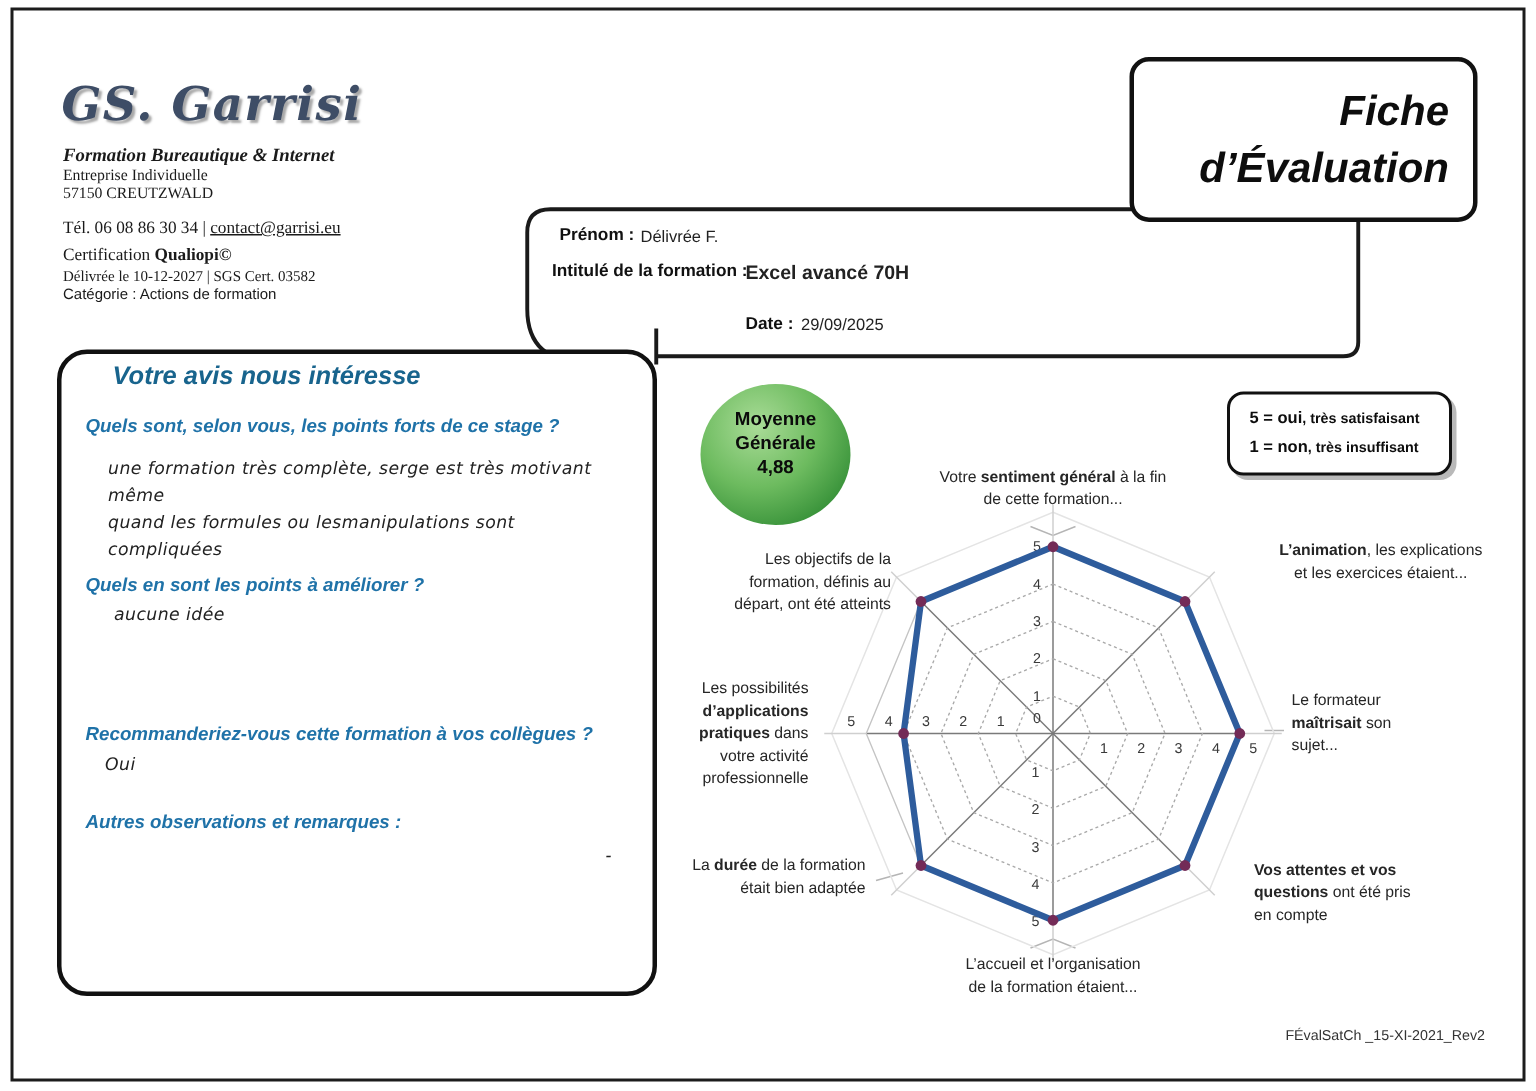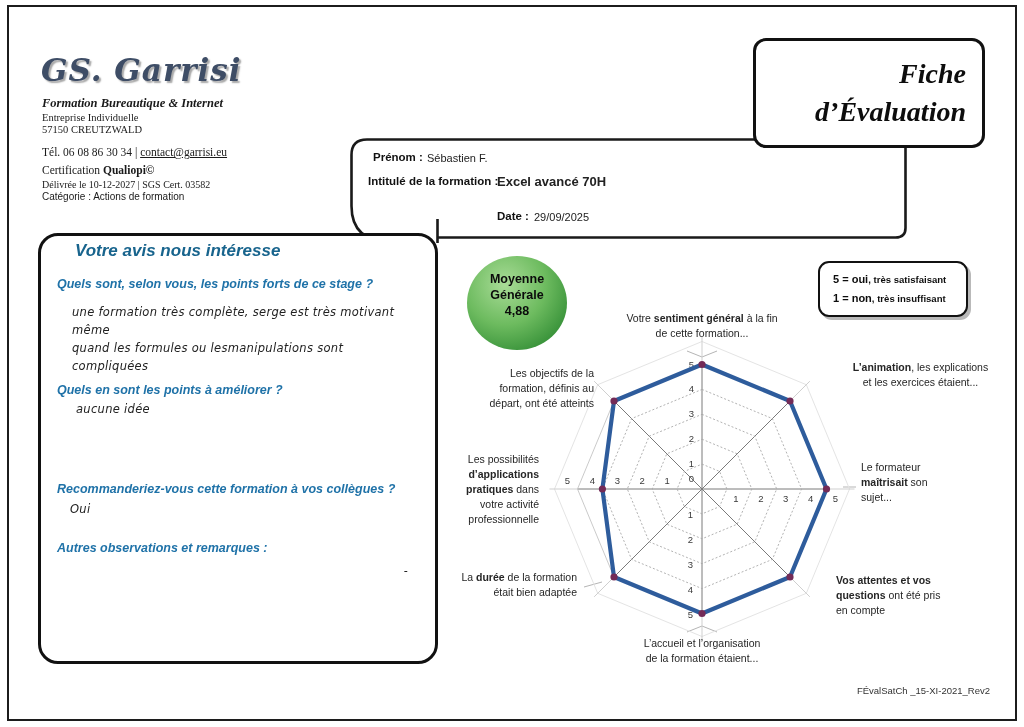--- a/index.html
+++ b/index.html
@@ -15,21 +15,21 @@
   .tagline{left:42px;top:96px;font-size:12.5px;font-weight:bold;font-style:italic;font-family:"Liberation Serif",serif;}
   .addr1{left:42px;top:112px;font-size:10.5px;font-family:"Liberation Serif",serif;}
   .addr2{left:42px;top:124px;font-size:10.5px;font-family:"Liberation Serif",serif;}
   .contact{left:42px;top:146px;font-size:11.5px;font-family:"Liberation Serif",serif;}
   .cert1{left:42px;top:164px;font-size:11.5px;font-family:"Liberation Serif",serif;}
   .cert2{left:42px;top:179px;font-size:10px;font-family:"Liberation Serif",serif;}
   .cert3{left:42px;top:191px;font-size:10px;font-family:Liberation Sans, sans-serif;}
 
   
   .fiche-box{left:753px;top:38px;width:232px;height:110px;background:#fff;border:3px solid #111;
-             border-radius:13px;box-sizing:border-box;text-align:right;padding:14px 16px 0 0;font-family:Liberation Serif, serif;}
+             border-radius:13px;box-sizing:border-box;text-align:right;padding:14px 16px 0 0;}
   .fiche-box div{font-size:28px;font-weight:bold;font-style:italic;line-height:38px;color:#0d0d0d;}
 
   
   .connectors{left:0;top:0;width:1024px;height:727px;pointer-events:none;}
   #radar{left:540px;top:325px;width:330px;height:335px;font-family:"Liberation Sans",sans-serif;}
 
   
   .flabel{font-size:11.5px;font-weight:bold;color:#111;}
   .fvalue{font-size:11px;color:#222;}
   .fvalue.big{font-size:13px;font-weight:bold;}
@@ -93,21 +93,21 @@
     <div class="abs cert2">Délivrée le 10-12-2027 | SGS Cert. 03582</div>
     <div class="abs cert3">Catégorie : Actions de formation</div>
   </div>
 
   <div class="abs fiche-box">
     <div>Fiche</div>
     <div>d’Évaluation</div>
   </div>
 
   <div class="abs flabel f-prenom-l">Prénom :</div>
-  <div class="abs fvalue f-prenom-v">Sébastien F.</div>
+  <div class="abs fvalue f-prenom-v">Délivrée F.</div>
   <div class="abs flabel f-intitule-l">Intitulé de la formation :</div>
   <div class="abs fvalue big f-intitule-v">Excel avancé 70H</div>
   <div class="abs flabel f-date-l">Date :</div>
   <div class="abs fvalue f-date-v">29/09/2025</div>
 
   <div class="abs avis-box"></div>
   <div class="abs avis-title">Votre avis nous intéresse</div>
   <div class="abs q q1">Quels sont, selon vous, les points forts de ce stage ?</div>
   <div class="abs hand a1"><span>une formation très complète, serge est très motivant même</span><br><span>quand les formules ou lesmanipulations sont compliquées</span></div>
   <div class="abs q q2">Quels en sont les points à améliorer ?</div>

